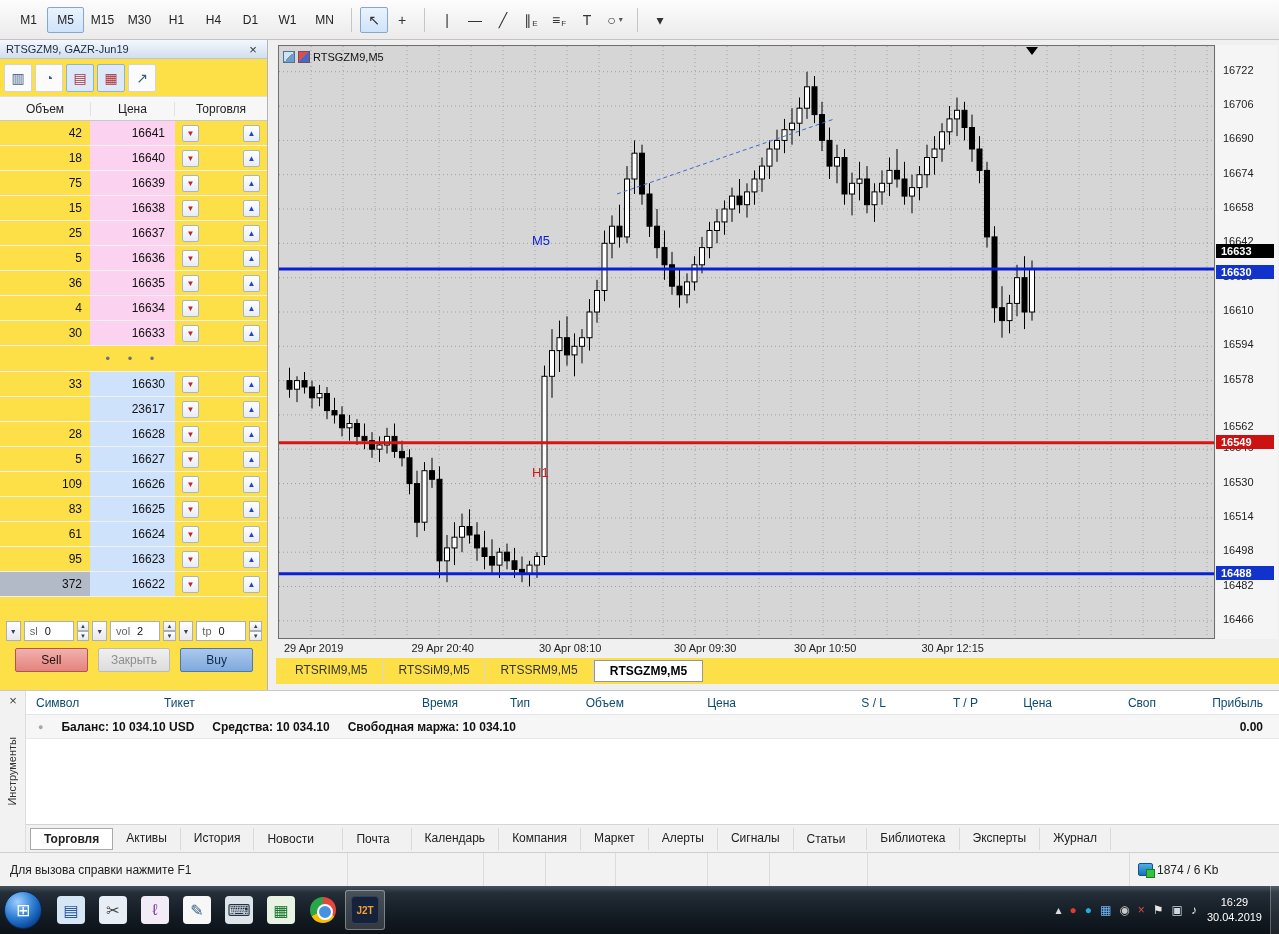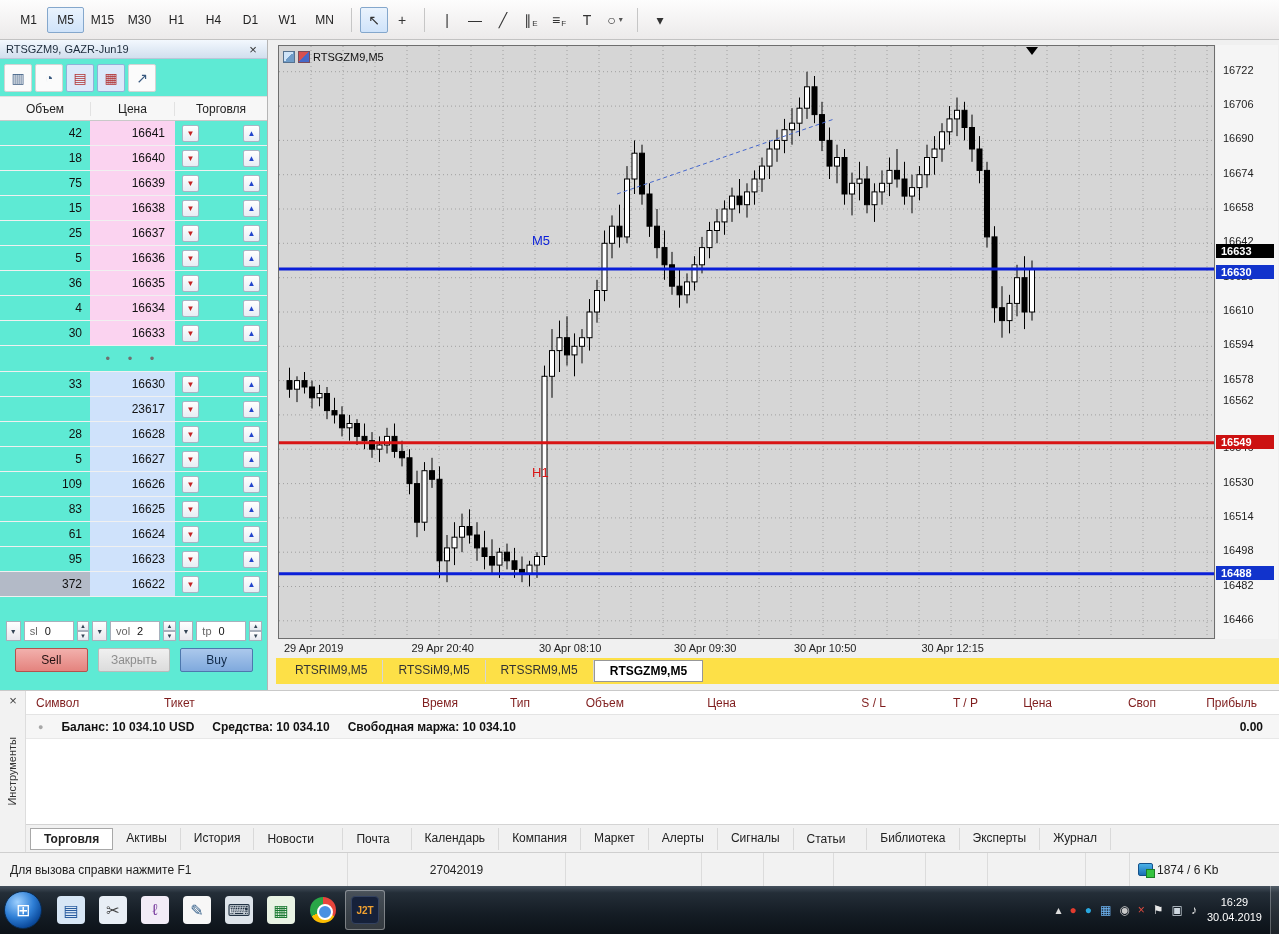--- a/index.html
+++ b/index.html
@@ -14,21 +14,21 @@
     border:1px solid transparent; border-radius:2px; }
   .tfbtn.active { background:linear-gradient(#eaf3fd,#cfe3fa); border:1px solid #84a7cc; }
   .sep { width:1px; height:24px; background:#c6c6c6; margin:0 8px; }
   .toolbtn { min-width:28px; height:26px; padding:0 4px; display:flex; align-items:center; justify-content:center;
     color:#333; font-size:14px; border:1px solid transparent; border-radius:2px; }
   .toolbtn.active { background:linear-gradient(#eaf3fd,#cfe3fa); border:1px solid #84a7cc; }
   .toolbtn .sub { font-size:8px; margin-left:1px; margin-top:7px; }
   .toolbtn .dd { font-size:8px; color:#555; margin-left:3px; }
 
   
-  .dom { position:absolute; left:0; top:40px; width:268px; height:650px; background:#5eead4;
+  .dom { position:absolute; left:0; top:40px; width:268px; height:650px; background:#fde047;
     border-right:1px solid #b5b5b5; }
   .dom-title { height:19px; background:linear-gradient(#f3f8fe,#d2dfee); border-bottom:1px solid #b9c6d8;
     display:flex; align-items:center; padding:0 6px; font-size:11px; color:#1c2a3a; }
   .dom-close { margin-left:auto; width:16px; text-align:center; color:#333; font-size:13px; cursor:default; }
   .dom-toolbar { height:38px; display:flex; align-items:center; padding:3px 4px; gap:3px; border-bottom:1px solid #e0e0e0; }
   .dicon { width:28px; height:28px; border:1px solid #d4d4d4; border-radius:2px; display:flex; align-items:center;
     justify-content:center; font-size:14px; color:#3a5a80; background:#fbfbfb; }
   .dicon.active { background:#dce9fa; border-color:#8fb2d9; color:#b03030; }
   .dom-head { height:24px; display:flex; border-bottom:1px solid #c9c9c9; background:#f7f7f7; align-items:center; color:#222; }
   .dh { text-align:center; }
@@ -83,21 +83,21 @@
 
   
   .toolbox { position:absolute; left:0; top:690px; width:1279px; height:162px; background:#fff; border-top:1px solid #c9c9c9; }
   .tb-strip { position:absolute; left:0; top:0; width:26px; height:162px; background:#f2f2f2; border-right:1px solid #ddd; }
   .tb-close { position:absolute; left:5px; top:2px; width:16px; height:16px; text-align:center; line-height:16px;
     font-size:13px; color:#444; }
   .tb-vlabel { position:absolute; left:6px; top:46px; writing-mode:vertical-rl; transform:rotate(180deg);
     font-size:11px; color:#333; }
   .tb-header { position:absolute; left:26px; top:0; width:1253px; height:24px; display:flex;
     border-bottom:1px solid #e4e4e4; align-items:center; }
-  .tb-col { padding:0 10px; color:#7f1d1d; }
+  .tb-col { padding:0 10px; color:#0c4a6e; }
   .tb-balance { position:absolute; left:26px; top:24px; width:1253px; height:24px; display:flex; align-items:center;
     background:#f6f6f6; border-bottom:1px solid #e8e8e8; font-weight:bold; padding-left:12px; gap:18px; }
   .bal-dot { color:#a8a8a8; font-size:9px; }
   .tb-profit { margin-left:auto; padding-right:16px; }
   .tb-tabs { position:absolute; left:26px; bottom:0; width:1253px; height:28px; background:#f1f1f1;
     border-top:1px solid #d4d4d4; display:flex; align-items:center; padding-left:4px; }
   .tbtab { padding:0 13px; height:22px; line-height:21px; color:#222; border-right:1px solid #d9d9d9; white-space:nowrap; }
   .tbtab.active { background:#fff; border:1px solid #a8a8a8; font-weight:bold; }
   .tbtab .cnt { color:#cc2222; font-size:14px; margin-left:0; position:relative; top:20px; }
 
@@ -658,21 +658,21 @@
       <div class="tick" style="top: 18.7px;">16722</div>
       <div class="tick" style="top: 53.1px;">16706</div>
       <div class="tick" style="top: 87.4px;">16690</div>
       <div class="tick" style="top: 121.7px;">16674</div>
       <div class="tick" style="top: 156px;">16658</div>
       <div class="tick" style="top: 190.3px;">16642</div>
       <div class="tick" style="top: 224.7px;">16626</div>
       <div class="tick" style="top: 259px;">16610</div>
       <div class="tick" style="top: 293.3px;">16594</div>
       <div class="tick" style="top: 327.6px;">16578</div>
-      <div class="tick" style="top: 349px;">16562</div>
+      <div class="tick" style="top: 375px;">16562</div>
       <div class="tick" style="top: 396.2px;">16546</div>
       <div class="tick" style="top: 430.6px;">16530</div>
       <div class="tick" style="top: 464.9px;">16514</div>
       <div class="tick" style="top: 499.2px;">16498</div>
       <div class="tick" style="top: 533.5px;">16482</div>
       <div class="tick" style="top: 567.8px;">16466</div>
       <div class="ptag" style="top: 198.6px; background: rgb(0, 0, 0);">16633</div>
       <div class="ptag" style="top: 220.1px; background: rgb(17, 51, 204);">16630</div>
       <div class="ptag" style="top: 389.8px; background: rgb(204, 17, 17);">16549</div>
       <div class="ptag" style="top: 520.7px; background: rgb(17, 51, 204);">16488</div>
@@ -703,21 +703,21 @@
       <div class="tb-col" style="width: 128px; text-align: left;">Символ</div>
       <div class="tb-col" style="width: 212px; text-align: left;">Тикет</div>
       <div class="tb-col" style="width: 102px; text-align: right;">Время</div>
       <div class="tb-col" style="width: 72px; text-align: right;">Тип</div>
       <div class="tb-col" style="width: 94px; text-align: right;">Объем</div>
       <div class="tb-col" style="width: 112px; text-align: right;">Цена</div>
       <div class="tb-col" style="width: 150px; text-align: right;">S / L</div>
       <div class="tb-col" style="width: 92px; text-align: right;">T / P</div>
       <div class="tb-col" style="width: 74px; text-align: right;">Цена</div>
       <div class="tb-col" style="width: 104px; text-align: right;">Своп</div>
-      <div class="tb-col" style="flex: 1 1 0%; padding-right: 22px; text-align: right;">Прибыль</div>
+      <div class="tb-col" style="flex: 1 1 0%; padding-right: 16px; text-align: right;">Прибыль</div>
     </div>
   <div class="tb-balance">
     <span class="bal-dot">●</span>
     <span>Баланс: 10 034.10 USD</span>
     <span>Средства: 10 034.10</span>
     <span>Свободная маржа: 10 034.10</span>
     <span class="tb-profit">0.00</span>
   </div>
   <div class="tb-tabs" id="tb-tabs">
       <div class="tbtab active"><span>Торговля</span></div>
@@ -734,23 +734,20 @@
       <div class="tbtab"><span>Библиотека</span></div>
       <div class="tbtab"><span>Эксперты</span></div>
       <div class="tbtab"><span>Журнал</span></div>
     </div>
 </div>
 
 <div class="statusbar">
   <div class="sb-cell" style="width:348px">
     <span>Для вызова справки нажмите F1</span>
   </div>
-  <div class="sb-cell" style="width:218px;justify-content:center;padding-left:0">
-    <span>27042019</span>
-  </div>
   <div class="sb-cell" style="width:136px"></div>
   <div class="sb-cell" style="width:62px"></div>
   <div class="sb-cell" style="width:70px"></div>
   <div class="sb-cell" style="width:92px"></div>
   <div class="sb-cell" style="width:62px"></div>
   <div class="sb-cell" style="width:98px"></div>
   <div class="sb-traffic">
     <span class="net-ic"></span>
     <span>1874 / 6 Kb</span>
   </div>

